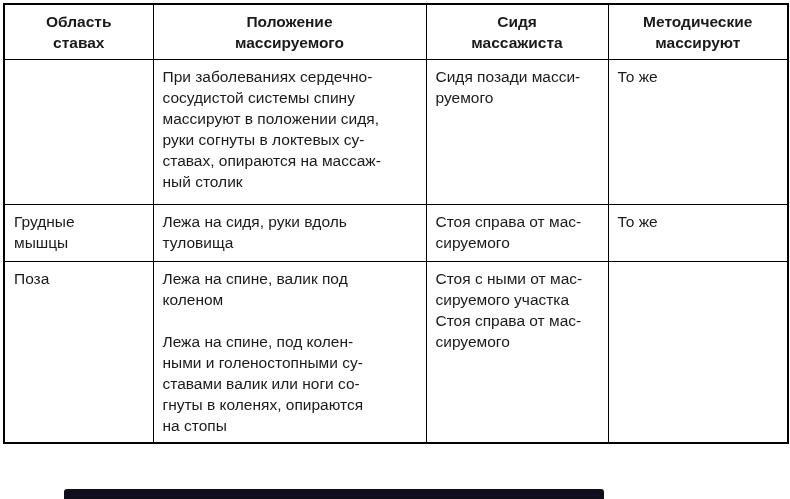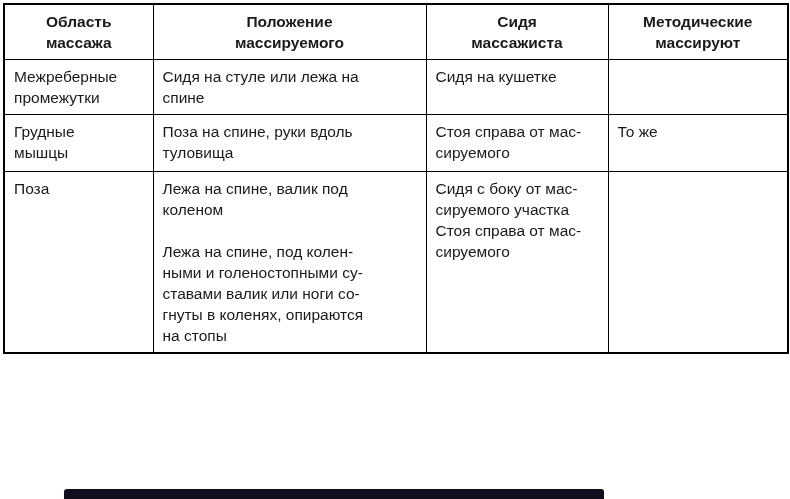--- a/index.html
+++ b/index.html
@@ -69,58 +69,62 @@
   <table class="massage-table">
     <colgroup>
       <col style="width:149px">
       <col style="width:273px">
       <col style="width:182px">
       <col style="width:180px">
     </colgroup>
     <thead>
       <tr>
         <th>Область
-массажа</th>
+ставах</th>
         <th>Положение
 массируемого</th>
         <th>Сидя
 массажиста</th>
         <th>Методические
 массируют</th>
       </tr>
     </thead>
     <tbody>
-      <tr class="row-2">
-        <td>Межреберные
-промежутки</td>
-        <td>Сидя на стуле или лежа на
-спине</td>
-        <td>Сидя на кушетке</td>
+      <tr class="row-1">
         <td></td>
+        <td>При заболеваниях сердечно-
+сосудистой системы спину
+массируют в положении сидя,
+руки согнуты в локтевых су-
+ставах, опираются на массаж-
+ный столик</td>
+        <td>Сидя позади масси-
+руемого</td>
+        <td>То же</td>
       </tr>
       <tr class="row-3">
         <td>Грудные
 мышцы</td>
-        <td>Поза на спине, руки вдоль
+        <td>Лежа на сидя, руки вдоль
 туловища</td>
         <td>Стоя справа от мас-
 сируемого</td>
         <td>То же</td>
       </tr>
       <tr class="row-4">
         <td>Поза</td>
         <td>Лежа на спине, валик под
 коленом
 
 Лежа на спине, под колен-
 ными и голеностопными су-
 ставами валик или ноги со-
 гнуты в коленях, опираются
 на стопы</td>
-        <td>Сидя с боку от мас-
+        <td>Стоя с ными от мас-
 сируемого участка
 Стоя справа от мас-
 сируемого</td>
         <td></td>
       </tr>
     </tbody>
   </table>
 
   <div class="footer-band"></div>
 

